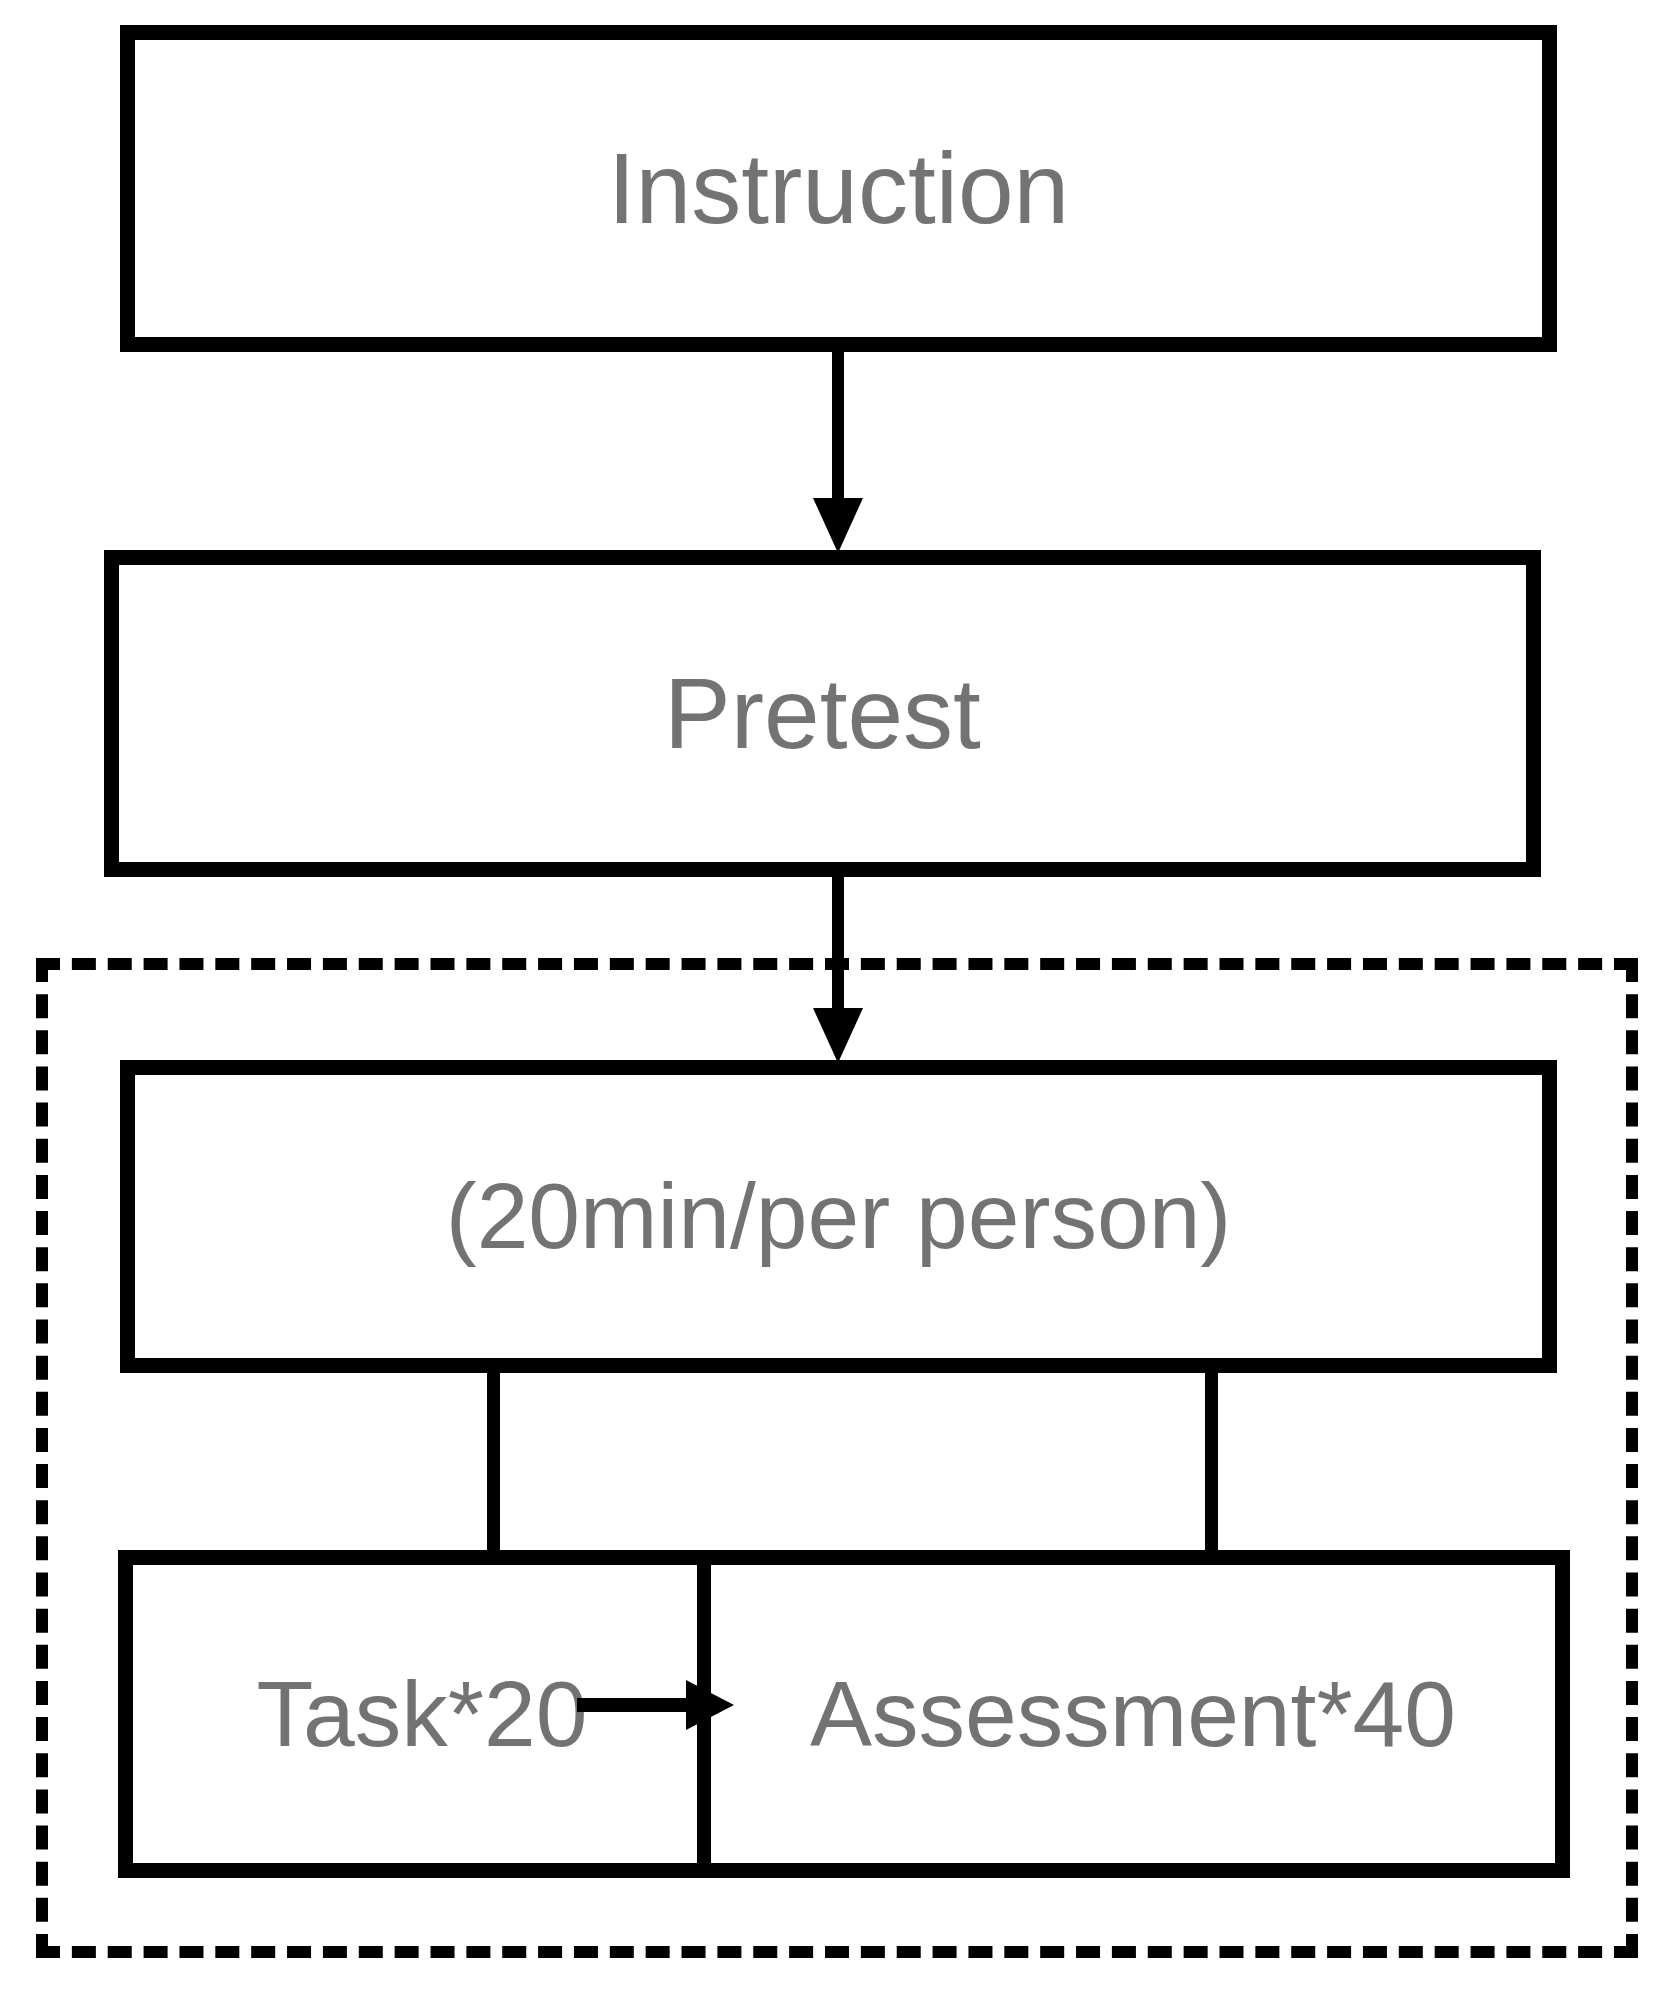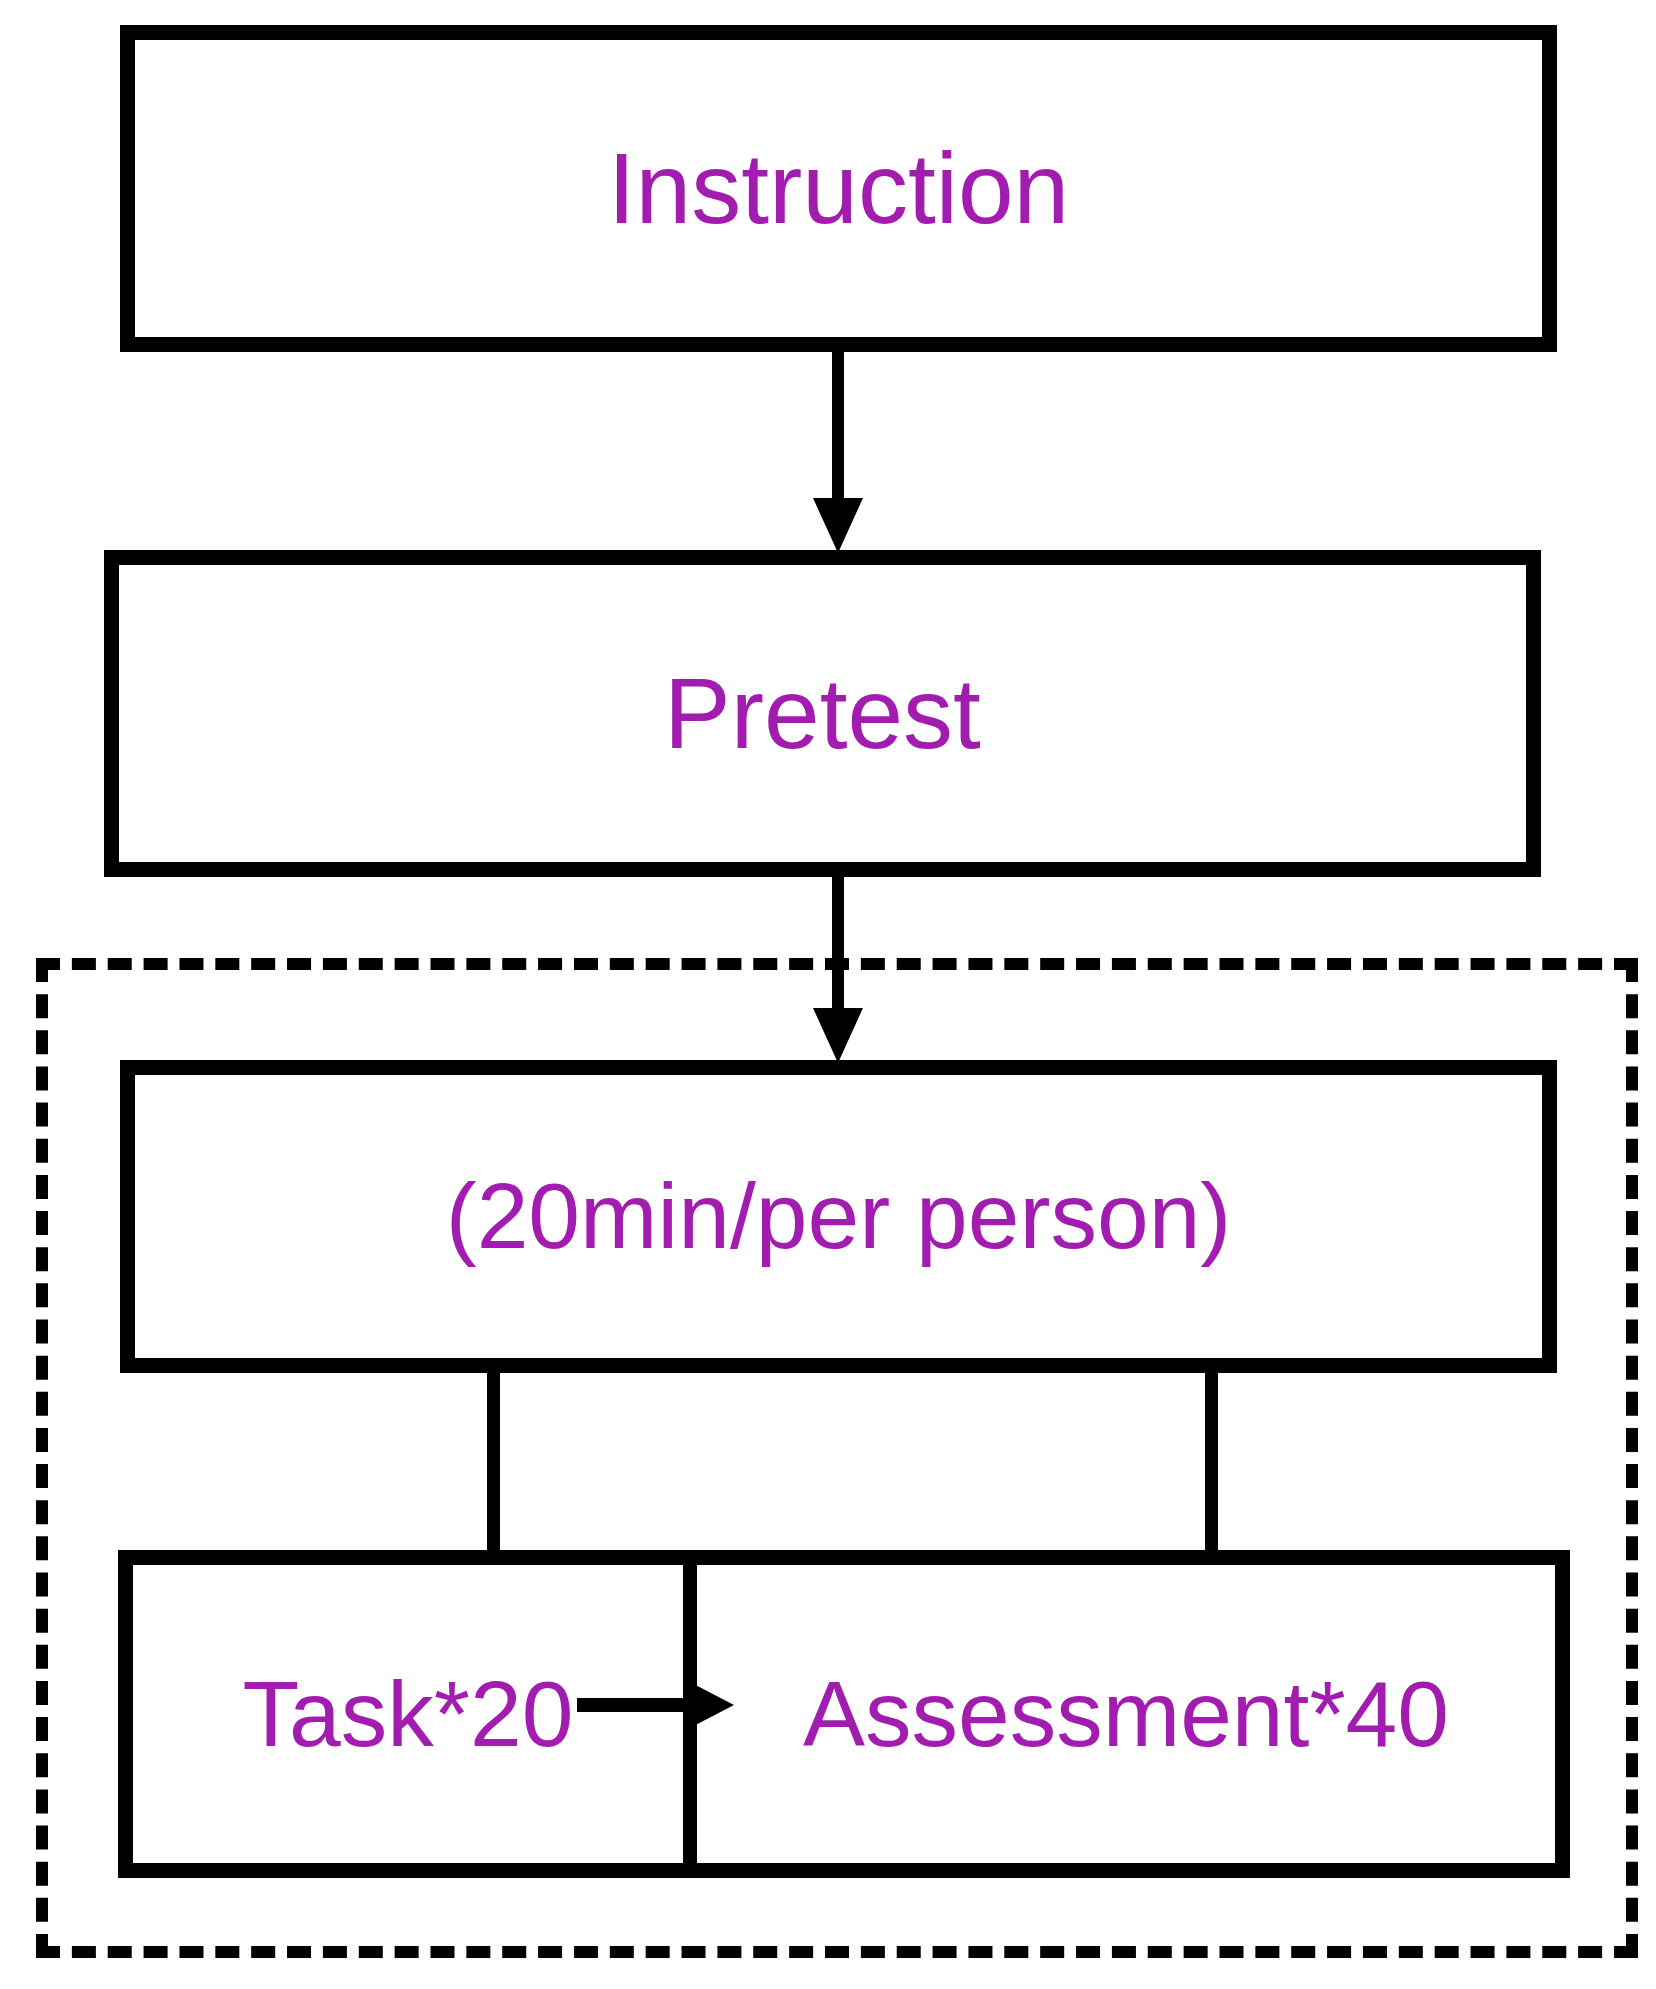--- a/index.html
+++ b/index.html
@@ -6,21 +6,21 @@
     margin: 0;
     padding: 0;
     background: #ffffff;
   }
   .canvas {
     position: relative;
     width: 1656px;
     height: 1989px;
     background: #ffffff;
     font-family: "Liberation Sans", sans-serif;
-    color: #a21caf;
+    color: #737373;
     overflow: hidden;
   }
   .node {
     position: absolute;
     box-sizing: border-box;
     border: 15px solid #000000;
     background: #ffffff;
     display: flex;
     flex-direction: column;
     align-items: center;
@@ -99,20 +99,21 @@
     align-items: center;
     justify-content: center;
     text-align: center;
     font-size: 93px;
     background: #ffffff;
   }
   .cell-task {
     width: 550px;
     flex: 0 0 auto;
     border-right: 14px solid #000000;
+    padding-left: 14px;
   }
   .cell-assessment {
     flex: 1 1 auto;
   }
 
   
   .e3-line { left: 577px; top: 1698px; width: 120px; height: 14px; }
   .e3-head { left: 686px; top: 1680px; }
 </style>
 </head>

